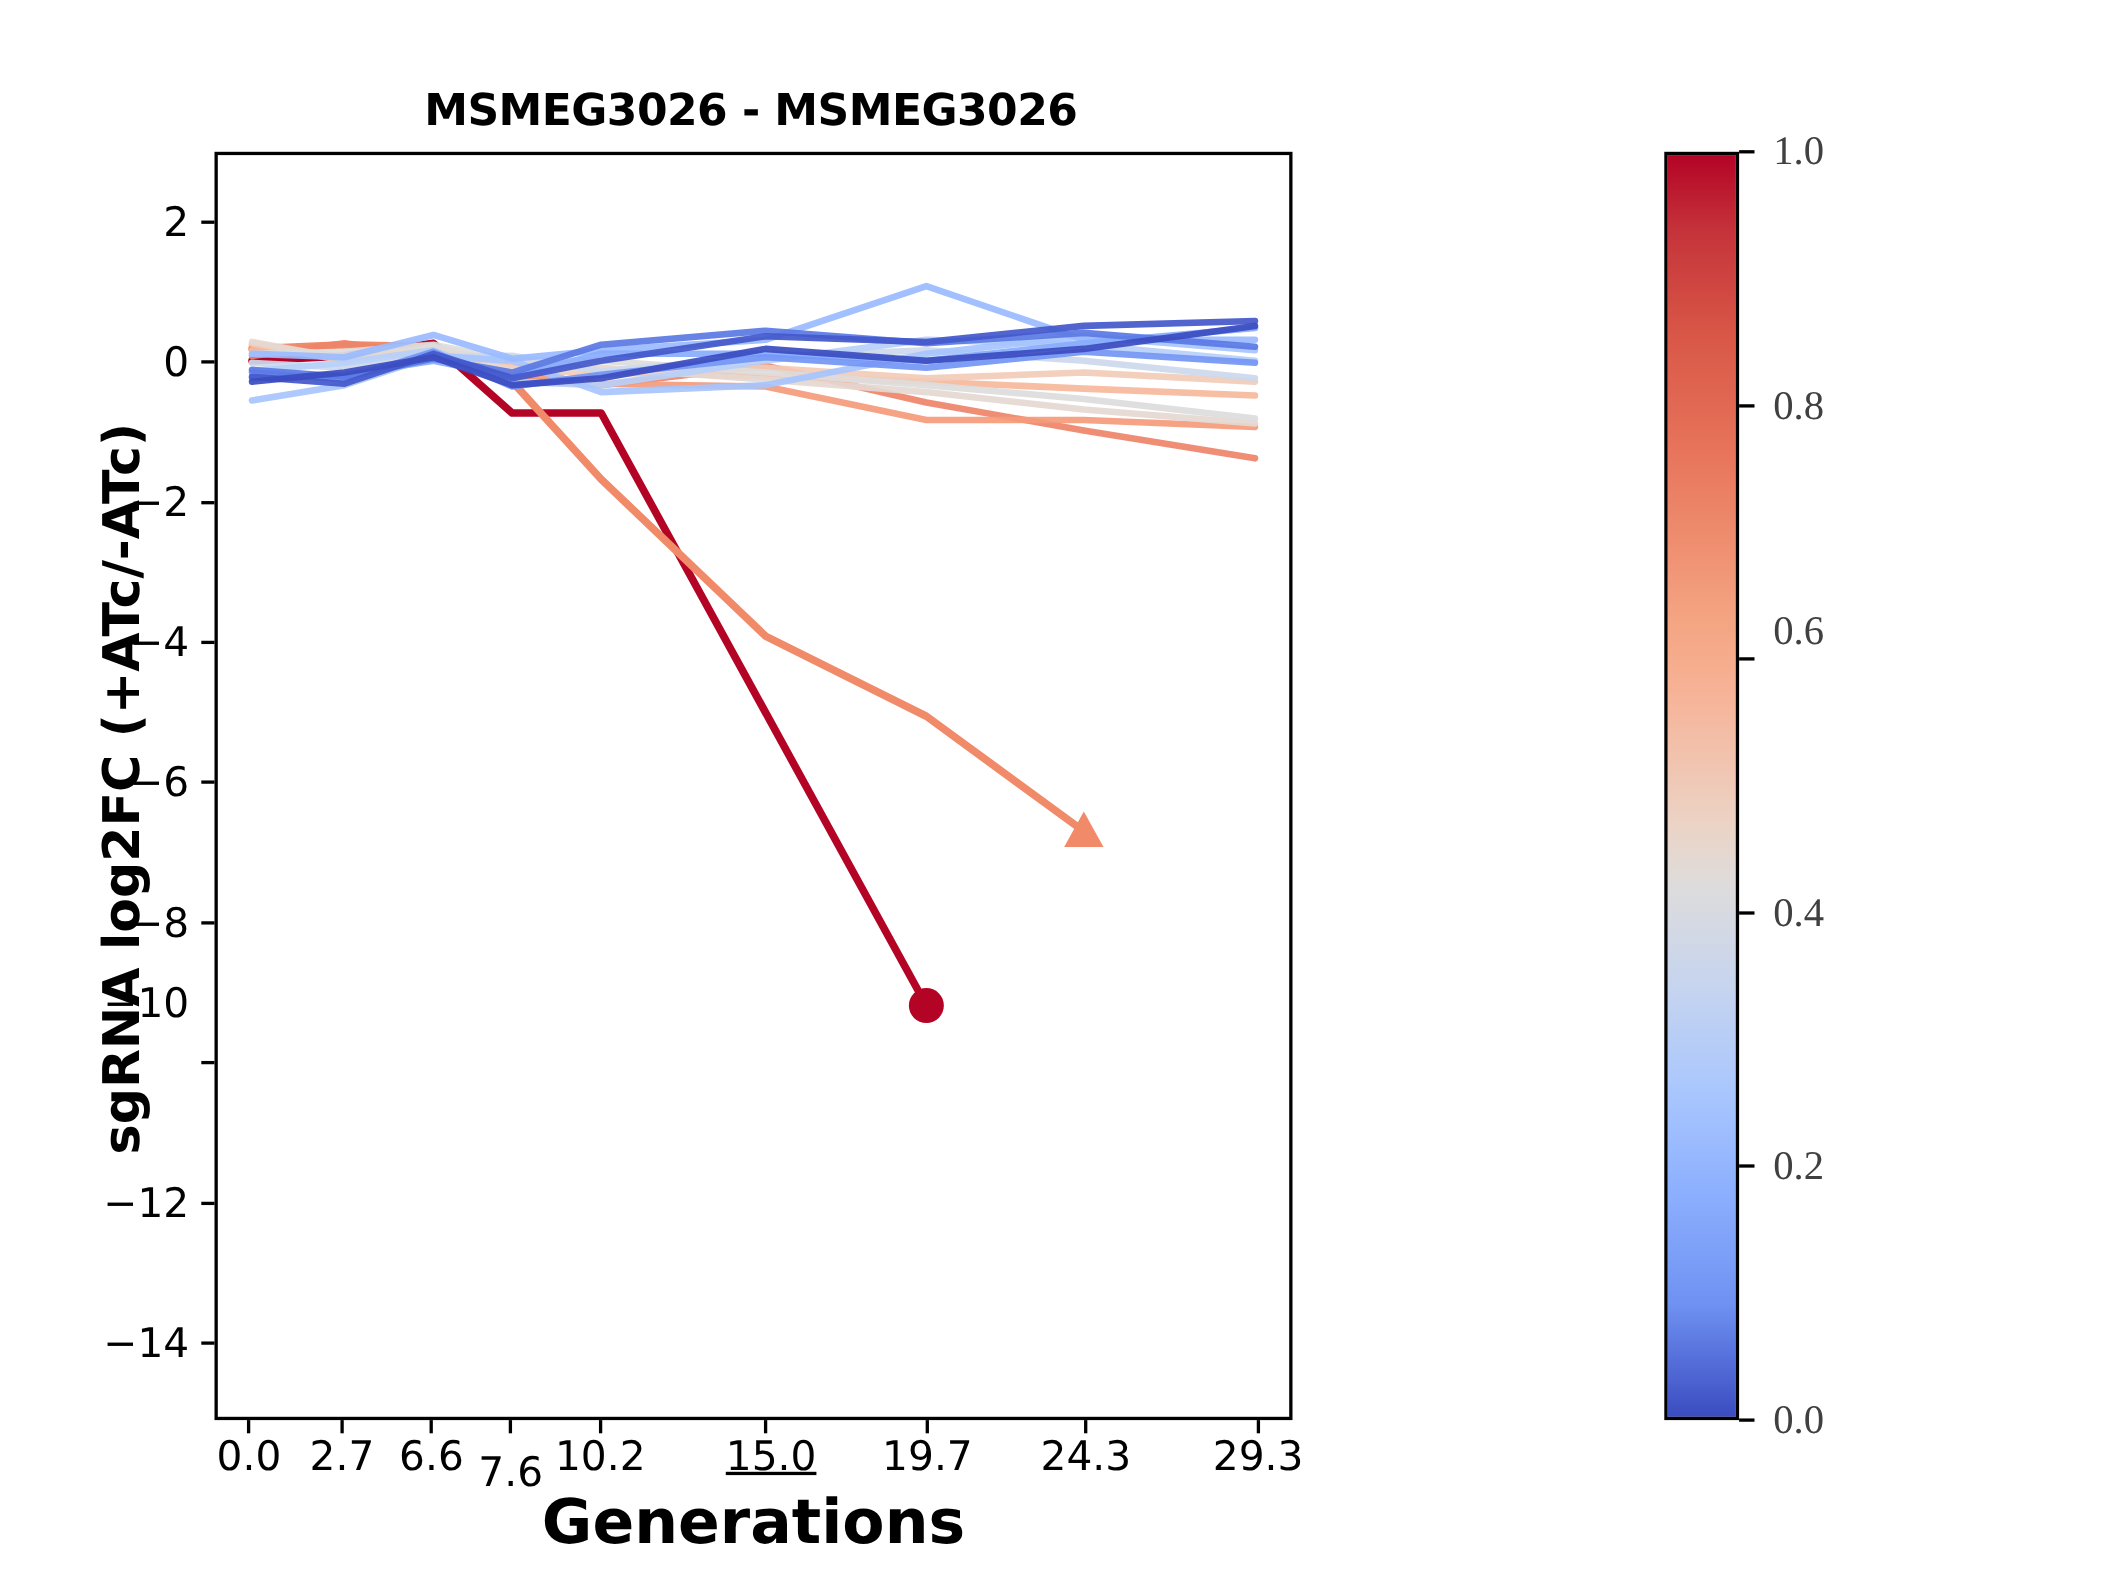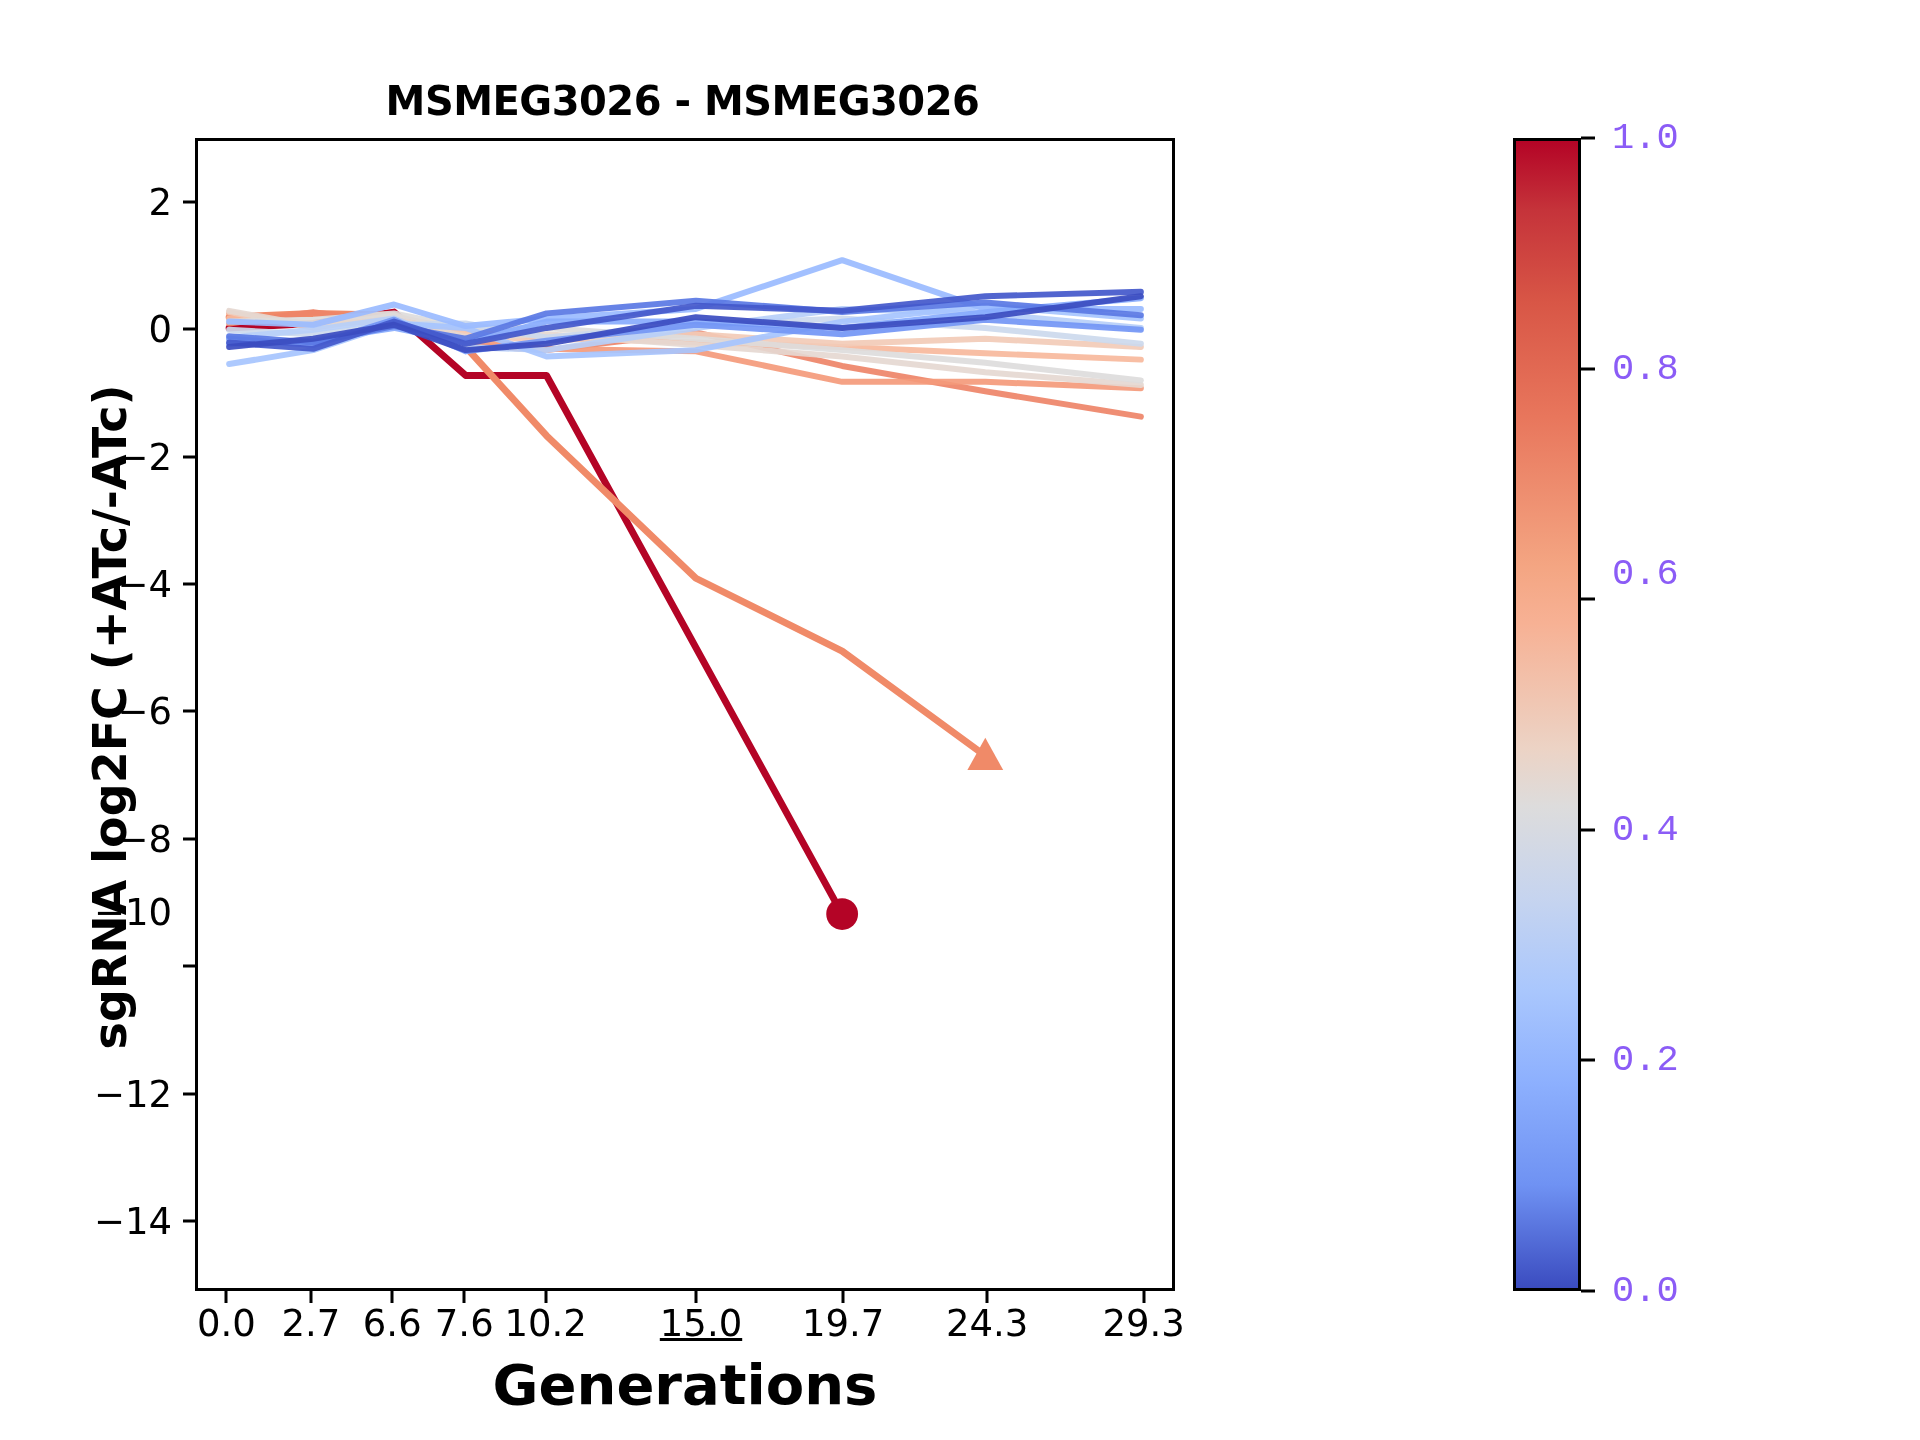--- a/index.html
+++ b/index.html
@@ -50,23 +50,23 @@
   
   #cbar{
     position:absolute;left:1513px;top:138px;width:68px;height:1153px;
     border:3px solid #000;box-sizing:border-box;
     background:linear-gradient(to bottom,
       #b40426 0%, #c5333a 6%, #d85646 14%, #e8765c 24%,
       #f4a582 37%, #f7b194 42%, #ecd3c5 53%, #dddcdc 58%,
       #c6d4ef 66%, #aac7fd 74%, #8db0fe 82%, #6f92f3 91%, #3b4cc0 100%);
   }
   .cbtick-label{
-    position:absolute;left:1612px;font-size:37px;color:#8b5cf6;
+    position:absolute;left:1612px;font-size:37px;color:#404040;
     transform:translateY(-50%);white-space:nowrap;
-    font-family:Liberation Mono, monospace;
+    font-family:Liberation Serif, serif;
   }
   .cbtick-mark{position:absolute;left:1581px;width:14px;height:3px;background:#000;transform:translateY(-50%);}
 </style>
 </head>
 <body>
 
 <div id="fig">
 
   <div id="title">MSMEG3026 - MSMEG3026</div>
 
@@ -120,21 +120,21 @@
     <div class="ytick-label" style="top: 1093.52px;">−12</div>
     <div class="ytick-mark" style="top: 1093.52px;"></div>
     <div class="ytick-label" style="top: 1220.93px;">−14</div>
     <div class="ytick-mark" style="top: 1220.93px;"></div>
     <div class="xtick-label" style="left: 226.31px;">0.0</div>
     <div class="xtick-mark" style="left: 226.31px;"></div>
     <div class="xtick-label" style="left: 310.847px;">2.7</div>
     <div class="xtick-mark" style="left: 310.847px;"></div>
     <div class="xtick-label" style="left: 392.252px;">6.6</div>
     <div class="xtick-mark" style="left: 392.252px;"></div>
-    <div class="xtick-label" style="left: 464.265px;">7.6</div>
+    <div class="xtick-label" style="left: 464.265px; margin-top: 15px;">7.6</div>
     <div class="xtick-mark" style="left: 464.265px;"></div>
     <div class="xtick-label" style="left: 545.671px;">10.2</div>
     <div class="xtick-mark" style="left: 545.671px;"></div>
     <div class="xtick-label" style="left: 701px; text-decoration: underline;">15.0</div>
     <div class="xtick-mark" style="left: 695.958px;"></div>
     <div class="xtick-label" style="left: 843.115px;">19.7</div>
     <div class="xtick-mark" style="left: 843.115px;"></div>
     <div class="xtick-label" style="left: 987.141px;">24.3</div>
     <div class="xtick-mark" style="left: 987.141px;"></div>
     <div class="xtick-label" style="left: 1143.69px;">29.3</div>

